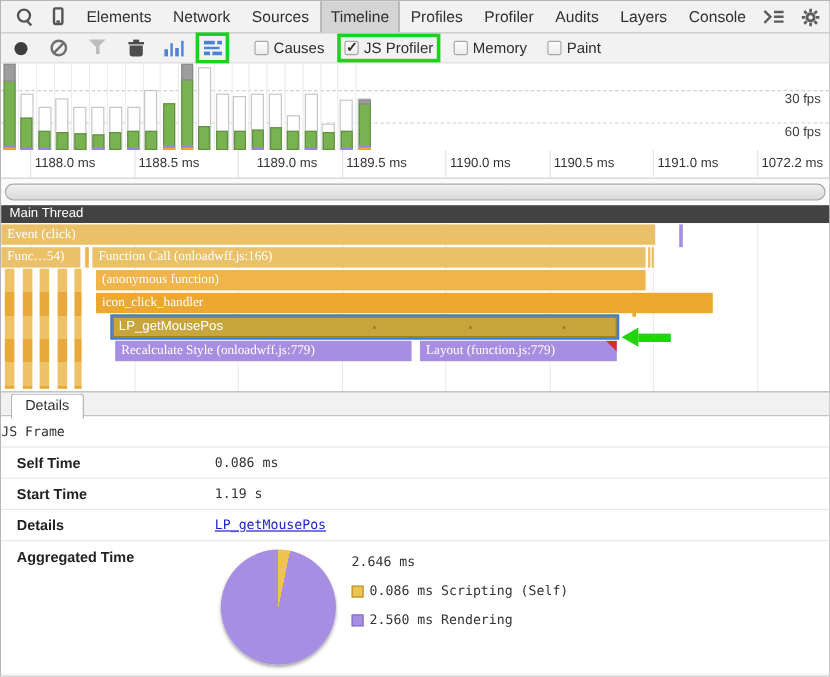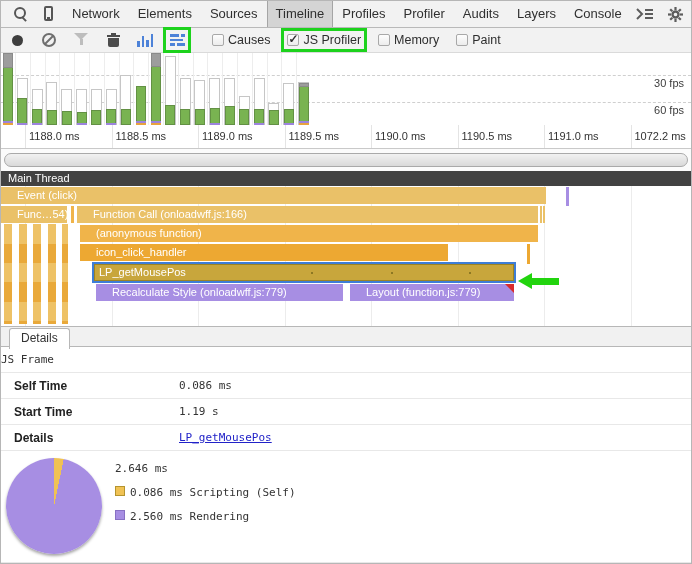--- a/index.html
+++ b/index.html
@@ -63,21 +63,21 @@
   .hscroll{top:148px;height:22px;background:#fbfbfb;}
   .thumb{position:absolute;left:3px;right:3px;top:4px;height:14px;border:1px solid #a9a9a9;border-radius:8px;background:linear-gradient(#f1f1f1,#d9d9d9);box-sizing:border-box;}
 
   
   .thread{top:170px;height:15px;background:#424242;color:#fff;font-size:11px;line-height:15px;padding-left:7px;box-sizing:border-box;}
 
   
   .flame{top:185px;height:140px;background:#fff;overflow:hidden;}
   .grid{position:absolute;top:0;bottom:0;width:1px;background:#ececec;}
   .fbar{position:absolute;height:17px;font-size:11px;color:#fff;line-height:17px;white-space:nowrap;overflow:hidden;}
-  .fbar span{padding-left:16px;}
+  .fbar span{padding-left:5px;font-family:Liberation Serif, serif;}
   .l1{background:var(--flame1,#eac168);}
   .l2{background:var(--flame2,#f0b44a);}
   .l3{background:var(--flame3,#eda832);}
   .pu{background:var(--rendering,#a78ee3);}
   .corner{position:absolute;right:0;top:0;width:0;height:0;border-left:9px solid transparent;border-top:9px solid var(--red,#d92b2b);}
   .stripe{position:absolute;top:38px;height:100px;background:repeating-linear-gradient(180deg,#eec266 0 19.5px,#e9a93a 19.5px 39px);}
   .sel{position:absolute;border:2px solid var(--selection,#3e7dd6);background:var(--flame_sel,#c8a63c);box-shadow:inset 0 0 0 1px #9c8322;box-sizing:border-box;font-size:11px;color:#fff;line-height:17px;white-space:nowrap;overflow:hidden;}
   .sel span{padding-left:5px;}
   .seldot{position:absolute;top:8px;width:2px;height:2px;background:#8d7823;}
   .arrow-shaft{position:absolute;left:531px;top:92px;width:27px;height:7px;background:var(--arrow,#22d40e);}
@@ -91,42 +91,42 @@
   .dtable{top:346px;bottom:0;background:#fff;}
   .drow{display:flex;align-items:center;border-bottom:1px solid #e8e8e8;height:25px;}
   .dlabel{width:165px;padding-left:13px;font-weight:bold;font-size:12px;color:#222;flex:none;}
   .dvalue{font-family:"DejaVu Sans Mono","Liberation Mono",monospace;font-size:11px;color:#333;}
   .dvalue a{color:#2122c8;text-decoration:underline;}
   .agg{height:111px;align-items:flex-start;}
   .agg .dlabel{padding-top:6px;}
   .aggval{display:flex;align-items:flex-start;}
   .pie{width:96px;height:96px;border-radius:50%;margin:7px 0 0 5px;box-shadow:0 2px 3px rgba(0,0,0,0.35);flex:none;}
   .legend{margin:11px 0 0 13px;display:flex;flex-direction:column;gap:11px;font-family:"DejaVu Sans Mono","Liberation Mono",monospace;font-size:11px;color:#333;}
-  .litem{display:flex;gap:5px;}
+  .litem{display:flex;align-items:center;gap:5px;}
   .swatch{width:10px;height:10px;box-sizing:border-box;flex:none;}
   .sw-scripting{background:var(--scripting,#f0c254);border:1px solid #b5942e;}
   .sw-rendering{background:var(--rendering,#a78ee3);border:1px solid #8871c4;}
 </style>
 </head>
 <body>
 
 <div id="app">
 
   <div class="sec tabbar">
     <div class="ticon">
         <i class="mag-circle"></i>
         <i class="mag-handle"></i>
       </div>
     <div class="ticon">
         <i class="dev-rect"></i>
         <i class="dev-dot"></i>
       </div>
     <div id="tabs-list" style="display:flex;align-items:center;">
+        <div class="tab">Elements</div>
         <div class="tab">Network</div>
-        <div class="tab">Elements</div>
         <div class="tab">Sources</div>
         <div class="tab selected">Timeline</div>
         <div class="tab">Profiles</div>
         <div class="tab">Profiler</div>
         <div class="tab">Audits</div>
         <div class="tab">Layers</div>
         <div class="tab">Console</div>
       </div>
     <div class="tright">
       <div class="gicon">
@@ -304,21 +304,21 @@
       <div class="sliver-p" style="left: 297.5px; width: 10px; top: 67.5px; height: 2.5px;"></div>
       <div class="sliver-o" style="left: 297.5px; width: 10px; top: 70px; height: 2px;"></div>
     </div>
 
   <div class="sec ruler" id="ruler">
       <div class="tick" style="left: 24px;"></div>
       <div class="rlabel" style="left: 28px;">1188.0 ms</div>
       <div class="tick" style="left: 110.5px;"></div>
       <div class="rlabel" style="left: 114.5px;">1188.5 ms</div>
       <div class="tick" style="left: 197px;"></div>
-      <div class="rlabel" style="left: 201px;">1189.0 ms</div>
+      <div class="rlabel" style="left: 213px;">1189.0 ms</div>
       <div class="tick" style="left: 283.5px;"></div>
       <div class="rlabel" style="left: 287.5px;">1189.5 ms</div>
       <div class="tick" style="left: 370px;"></div>
       <div class="rlabel" style="left: 374px;">1190.0 ms</div>
       <div class="tick" style="left: 456.5px;"></div>
       <div class="rlabel" style="left: 460.5px;">1190.5 ms</div>
       <div class="tick" style="left: 543px;"></div>
       <div class="rlabel" style="left: 547px;">1191.0 ms</div>
       <div class="tick" style="left: 629.5px;"></div>
       <div class="rlabel" style="left: 633.5px;">1072.2 ms</div>
@@ -347,21 +347,21 @@
       <div class="stripe" style="left: 32px; width: 8px;"></div>
       <div class="stripe" style="left: 46.5px; width: 8px;"></div>
       <div class="stripe" style="left: 60.5px; width: 6px;"></div>
       <div class="fbar l1" style="left: 0px; top: 1px; width: 545px;"><span>Event (click)</span></div>
       <div class="fbar l1" style="left: 0px; top: 20px; width: 66px;"><span>Func…54)</span></div>
       <div class="fbar l2" style="left: 70px; top: 20px; width: 3px;"></div>
       <div class="fbar l1" style="left: 76px; top: 20px; width: 461px;"><span>Function Call (onloadwff.js:166)</span></div>
       <div class="fbar l1" style="left: 539px; top: 20px; width: 2px;"></div>
       <div class="fbar l1" style="left: 542px; top: 20px; width: 2px;"></div>
       <div class="fbar l2" style="left: 79px; top: 39px; width: 458px;"><span>(anonymous function)</span></div>
-      <div class="fbar l3" style="left: 79px; top: 58px; width: 368px;"><span>icon_click_handler</span></div>
+      <div class="fbar l3" style="left: 79px; top: 58px; width: 514px;"><span>icon_click_handler</span></div>
       <div class="fbar l3" style="left: 526px; top: 58px; width: 3px; height: 20px;"></div>
       <div class="fbar pu" style="left: 565px; top: 1px; width: 3px; height: 19px;"></div>
       <div class="fbar pu" style="left: 95px; top: 98px; width: 247px;"><span>Recalculate Style (onloadwff.js:779)</span></div>
       <div class="fbar pu" style="left: 349px; top: 98px; width: 164px;"><span>Layout (function.js:779)</span><div class="corner"></div></div>
     </div>
 
   <div class="sec dtabs">
     <div class="dtab">Details</div>
   </div>
 
@@ -377,20 +377,21 @@
         <div class="drow">
           <div class="dlabel">Start Time</div>
           <div class="dvalue">1.19 s</div>
         </div>
         <div class="drow">
           <div class="dlabel">Details</div>
           <div class="dvalue"><a href="#">LP_getMousePos</a></div>
         </div>
       </div>
     <div class="drow agg">
+      <div class="dlabel">Aggregated Time</div>
       <div class="aggval">
         <div class="pie" id="pie" style="background: conic-gradient(rgb(240, 194, 84) 0deg, rgb(240, 194, 84) 11.7deg, rgb(167, 142, 227) 11.7deg, rgb(167, 142, 227) 360deg);"></div>
         <div class="legend">
           <div>2.646 ms</div>
           <div id="legend-items" style="display:flex;flex-direction:column;gap:11px;">
               <div class="litem">
                 <div class="swatch sw-scripting"></div>
                 <div>0.086 ms Scripting (Self)</div>
               </div>
               <div class="litem">

